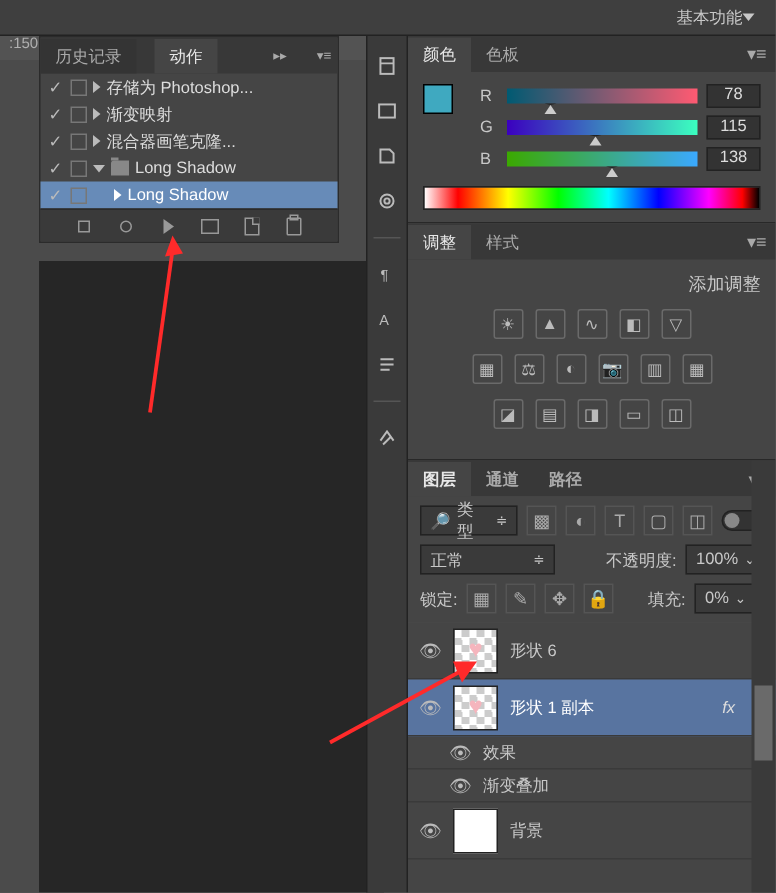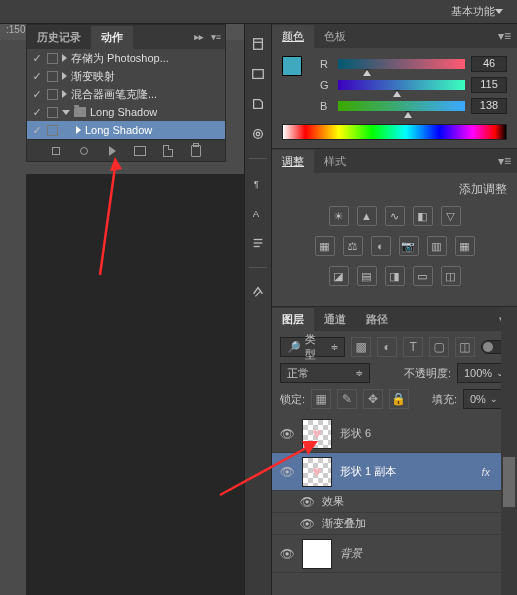--- a/index.html
+++ b/index.html
@@ -9,21 +9,21 @@
 .topbar { height:24px; background:#3f3f3f; display:flex; justify-content:flex-end; align-items:center; padding:0 14px; border-bottom:1px solid #222; }
 .arrow-tri { width:0;height:0;border-left:4px solid transparent;border-right:4px solid transparent;border-top:5px solid #c8c8c8; }
 
 
 .canvas-col { position:absolute; left:0; top:24px; width:256px; bottom:0; background:#4b4b4b; }
 .ruler { height:16px; background:#535353; color:#b0b0b0; font-size:10px; padding-left:6px; display:flex; align-items:flex-start; }
 .canvas-dark { position:absolute; left:26px; top:150px; right:0; bottom:0; background:#262626; }
 
 
 .actions-panel { position:absolute; left:26px; top:24px; width:200px; background:#454545; border:1px solid #2b2b2b; font-size:11px; z-index:5; }
-.panel-tabs { display:flex; align-items:center; height:24px; background:#383838; gap:0;font-weight:bold; }
+.panel-tabs { display:flex; align-items:center; height:24px; background:#383838; gap:12px; }
 .panel-tabs .tab { padding:4px 10px; color:#aaa; background:#343434; }
 .panel-tabs .tab.active { background:#454545; color:#e8e8e8; }
 .panel-tabs .spacer { flex:1; }
 .panel-tabs .tab-ctrl { font-size:9px; color:#aaa; padding:0 4px; }
 .actions-list { }
 .action-row { display:flex; align-items:center; height:18px; color:#ddd; gap:4px; padding: 0 4px; }
 .action-row.sel { background:#678bb8; color:#fff; }
 .ck { width:12px; height:12px; color:#bbb; display:flex; align-items:center; justify-content:center; }
 .sq { width:11px; height:11px; border:1px solid #777; }
 .tri-right { width:0;height:0;border-top:4px solid transparent;border-bottom:4px solid transparent;border-left:5px solid #bbb; }
@@ -45,21 +45,21 @@
 
 .tool-col { position:absolute; left:244px; top:24px; width:28px; bottom:0; background:#3a3a3a; border-left:1px solid #222; border-right:1px solid #222; display:flex; flex-direction:column; align-items:center; gap:10px; padding-top:10px; }
 .tool-col .ti { width:20px;height:20px; display:flex;align-items:center;justify-content:center; }
 .tool-divider { width:18px;height:1px;background:#555; margin:4px 0; }
 
 
 .right { position:absolute; left:272px; top:24px; right:0; bottom:0; display:flex; flex-direction:column; }
 .right-panel { background:#454545; border-bottom:1px solid #282828; }
 .r-tabs { display:flex; align-items:center; height:24px; background:#383838; }
 .r-tabs .tab { padding:4px 10px; color:#aaa; }
-.r-tabs .tab.active { background:#454545; color:#e8e8e8;text-decoration:underline; }
+.r-tabs .tab.active { background:#454545; color:#e8e8e8; }
 .r-tabs .spacer { flex:1; }
 .r-tabs .menu-ico { font-size:12px; color:#aaa; padding-right:6px; }
 
 
 .color-body { padding:8px 10px 6px 10px; display:flex; gap:10px; }
 .swatches { position:relative; width:28px; height:28px; }
 .swatches .fg { position:absolute; left:0; top:0; width:20px;height:20px;background:#3fa9c0;border:1px solid #000; }
 .swatches .bg { position:absolute; left:8px; top:8px; width:20px;height:20px;background:#000;border:1px solid #555; z-index:-1;}
 .rgb-rows { flex:1; display:flex; flex-direction:column; gap:5px; }
 .rgb-row { display:flex; align-items:center; gap:6px; }
@@ -255,21 +255,21 @@
       <div class="swatches">
         <div class="bg"></div>
         <div class="fg"></div>
       </div>
       <div class="rgb-rows">
         <div class="rgb-row">
           <span class="ch">R</span>
           <div class="slider r">
               <div class="thumb" style="left:20%"></div>
             </div>
-          <div class="valbox">46</div>
+          <div class="valbox">78</div>
         </div>
         <div class="rgb-row">
           <span class="ch">G</span>
           <div class="slider g">
               <div class="thumb" style="left:43%"></div>
             </div>
           <div class="valbox">115</div>
         </div>
         <div class="rgb-row">
           <span class="ch">B</span>
@@ -387,21 +387,21 @@
         <span class="eye">👁</span>
         <span>效果</span>
       </div>
       <div class="layer-row sub">
         <span class="eye">👁</span>
         <span>渐变叠加</span>
       </div>
       <div class="layer-row">
         <span class="eye">👁</span>
         <div class="thumb white-thumb"></div>
-        <span style="font-style:italic">背景</span>
+        <span style="">背景</span>
       </div>
     </div>
     <div class="scrollbar">
         <div class="sthumb"></div>
       </div>
   </div>
 </div>
 
 <svg class="arrow" style="left:70px;top:155px" width="80" height="130">
   <line x1="30" y1="120" x2="45" y2="12"></line>

